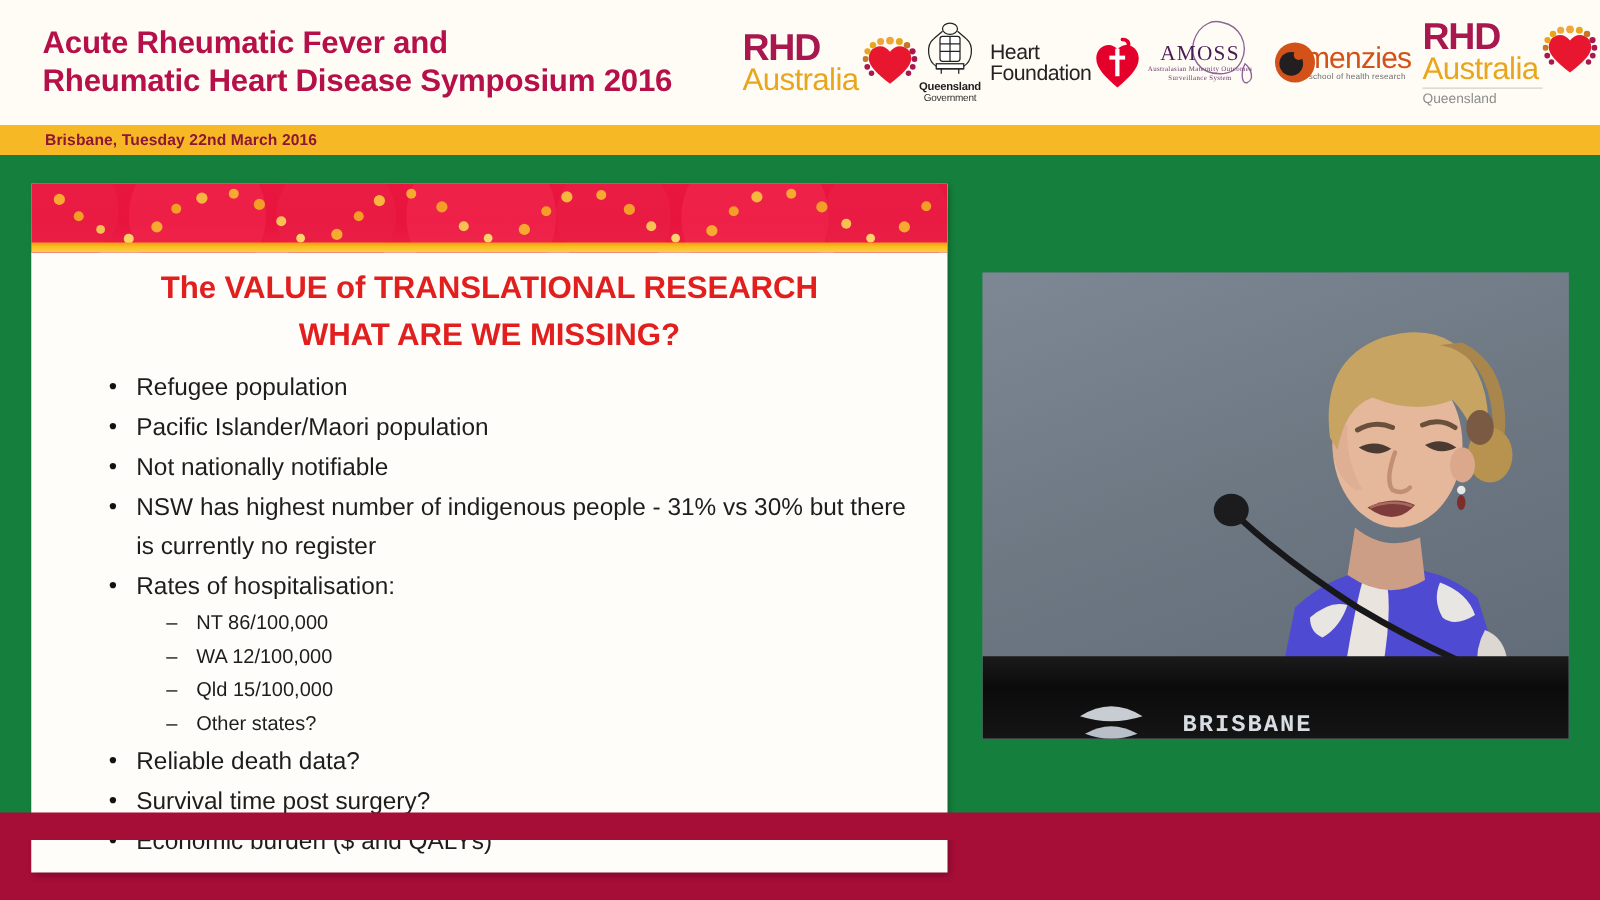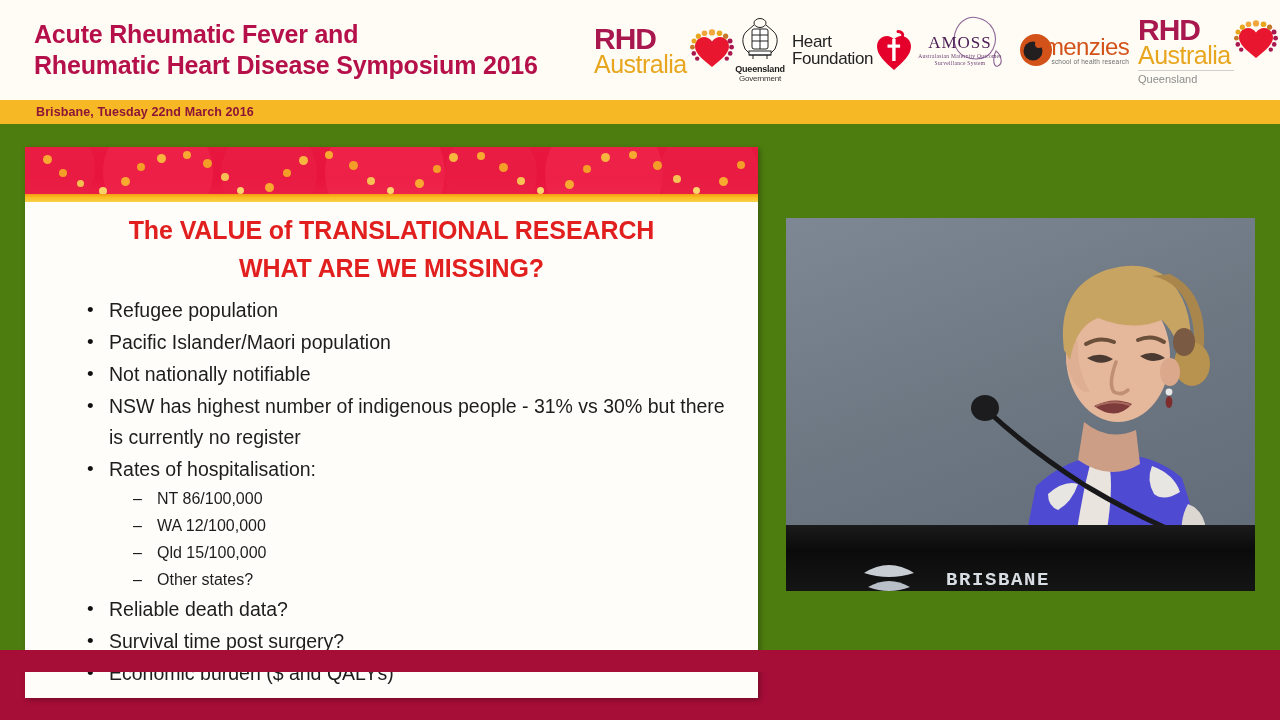--- a/index.html
+++ b/index.html
@@ -2,21 +2,21 @@
 <html><head>
 <meta charset="utf-8">
 <style>
   * { box-sizing: border-box; margin: 0; padding: 0; }
   html, body {
     width: 1280px; height: 720px;
     overflow: hidden;
     background: #a60d37;
     font-family: "Liberation Sans", sans-serif;
   }
-  #stage { position: relative; width: 1280px; height: 672px; background: #4d7c0f; }
+  #stage { position: relative; width: 1280px; height: 672px; background: #15803d; }
 
   
   .header-bar {
     position: absolute; left: 0; top: 0; width: 1280px; height: 100px;
     background: #fefcf5;
     display: flex; align-items: center;
   }
   .header-title {
     margin-left: 34px;
     color: #b5104a;
@@ -59,21 +59,21 @@
   .hf-text { color: #232323; font-size: 17px; line-height: 17px; letter-spacing: -0.4px; }
   .hf-mark { position: relative; width: 40px; height: 40px; margin-left: 1px; }
 
   
   .amoss-logo { width: 100px; position: relative; }
   .amoss-map { position: absolute; right: 2px; top: 4px; opacity: .85; }
   .amoss-name { color: #4a1b52; font-size: 17px; letter-spacing: 1px; font-family: "Liberation Serif", serif; }
   .amoss-sub { color: #6b3a72; font-size: 5.5px; letter-spacing: .3px; text-align: center; line-height: 7px; font-family: "Liberation Serif", serif; }
 
   
-  .menzies-logo { width: 112px; text-align: right; }
+  .menzies-logo { width: 112px; }
   .mz-mark { width: 34px; height: 34px; position: relative; }
   .mz-word { color: #d2521a; font-size: 24px; letter-spacing: -0.6px; line-height: 22px; margin-left: -9px; }
   .mz-sub { color: #6d6d6d; font-size: 6.5px; letter-spacing: .2px; margin-left: -6px; }
 
   
   .subbar {
     position: absolute; left: 0; top: 100px; width: 1280px; height: 24px;
     background: #f7b825;
     display: flex; align-items: center;
   }

